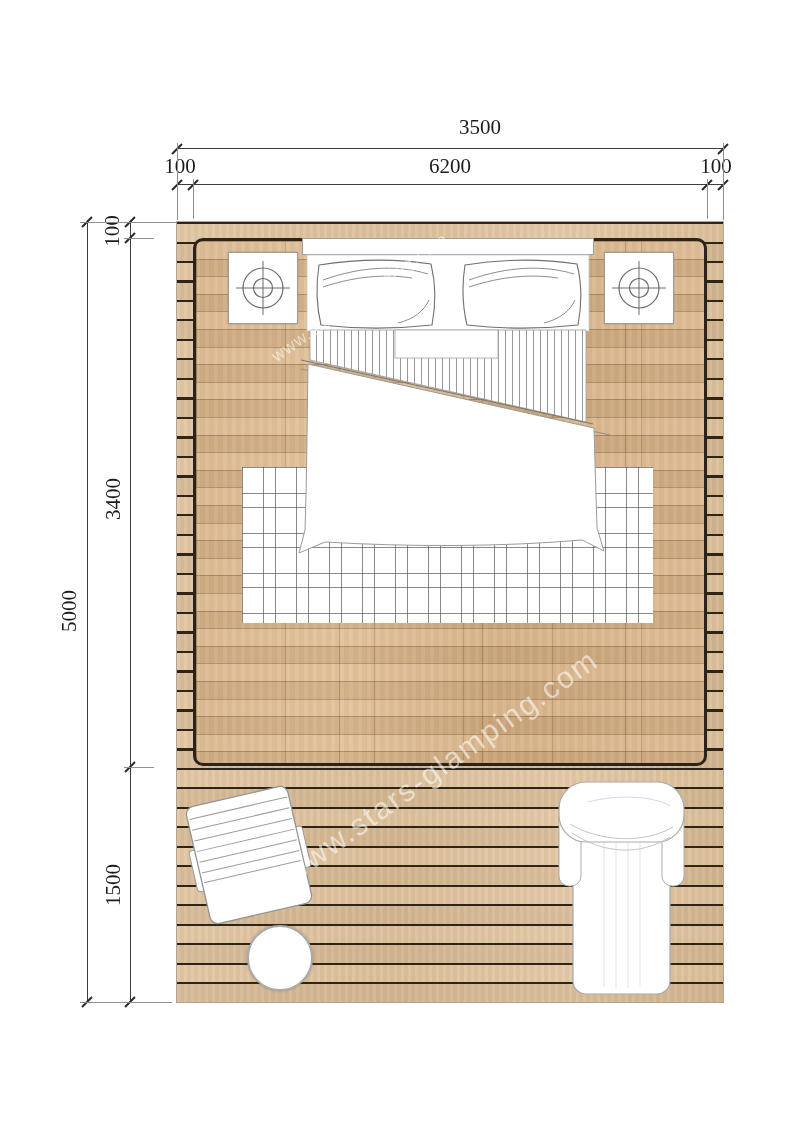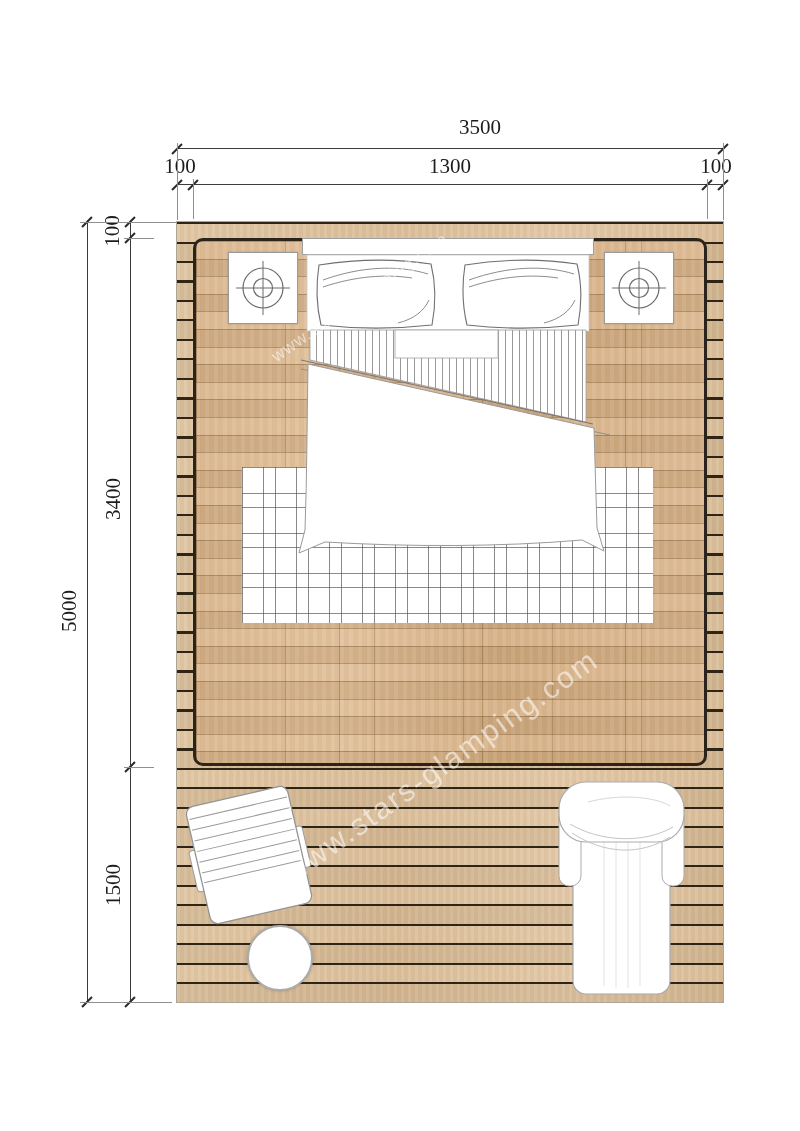--- a/index.html
+++ b/index.html
@@ -72,21 +72,21 @@
 <body>
 
 <div id="stage">
 
   <div class="dim-text" style="left:452px;top:127px;margin-left:28px;">3500</div>
   <div class="dline h" style="left:177px;top:148px;width:546px;"></div>
   <div class="tick" style="left:177px;top:149px;"></div>
   <div class="tick" style="left:723px;top:149px;"></div>
 
   <div class="dim-text" style="left:180px;top:166px;">100</div>
-  <div class="dim-text" style="left:450px;top:166px;">1300</div>
+  <div class="dim-text" style="left:450px;top:166px;">6200</div>
   <div class="dim-text" style="left:716px;top:166px;">100</div>
   <div class="dline h" style="left:177px;top:184px;width:546px;"></div>
   <div class="tick" style="left:177px;top:185px;"></div>
   <div class="tick" style="left:193px;top:185px;"></div>
   <div class="tick" style="left:707px;top:185px;"></div>
   <div class="tick" style="left:723px;top:185px;"></div>
 
   <div class="wline v" style="left:177px;top:143px;height:77px;"></div>
   <div class="wline v" style="left:723px;top:143px;height:77px;"></div>
   <div class="wline v" style="left:193px;top:179px;height:40px;"></div>

